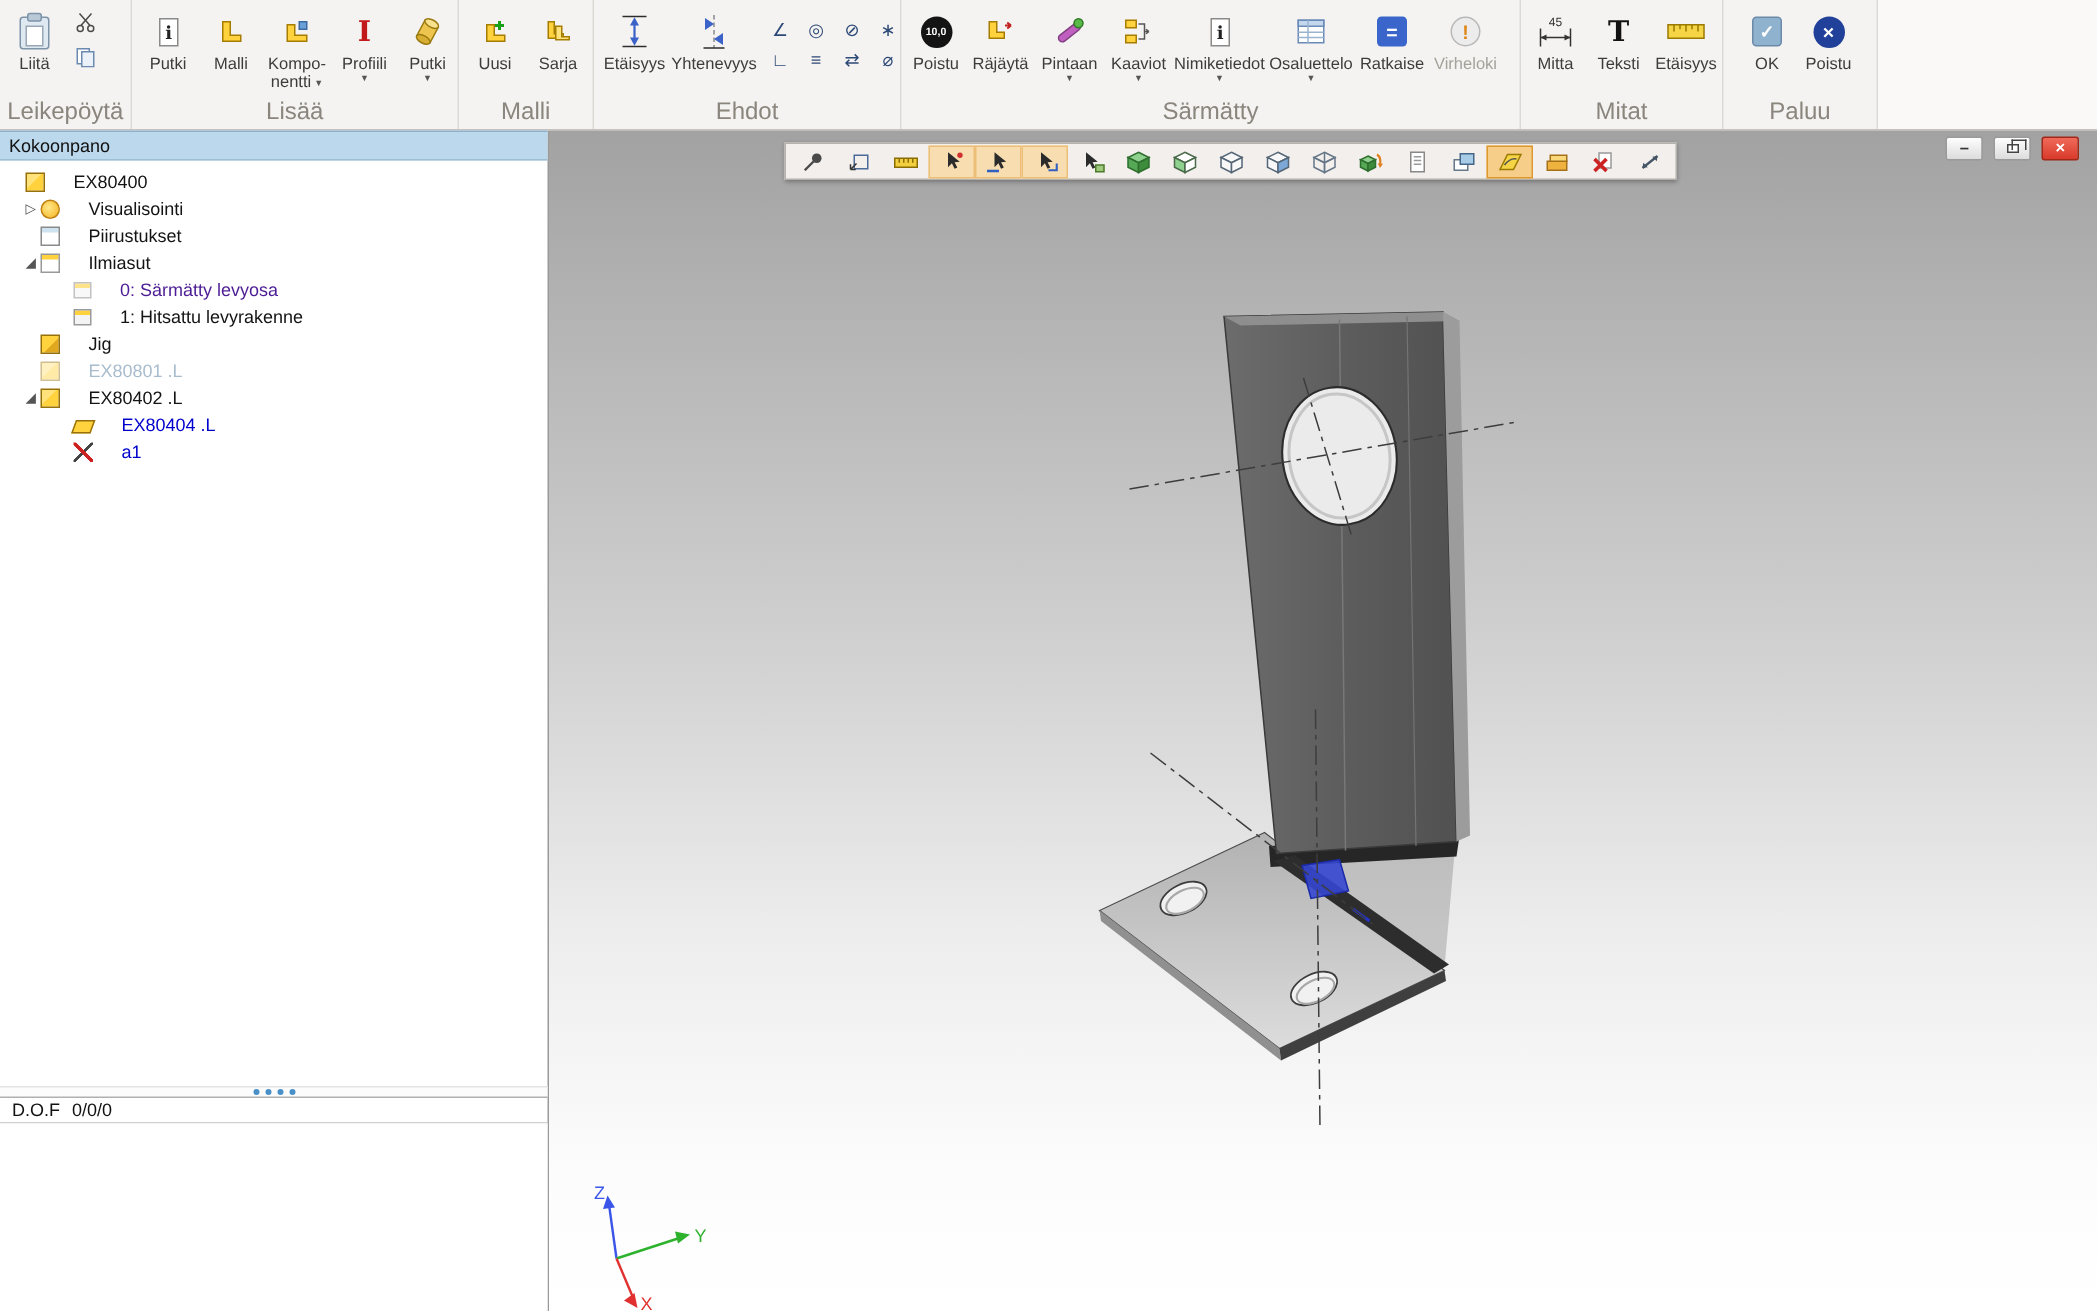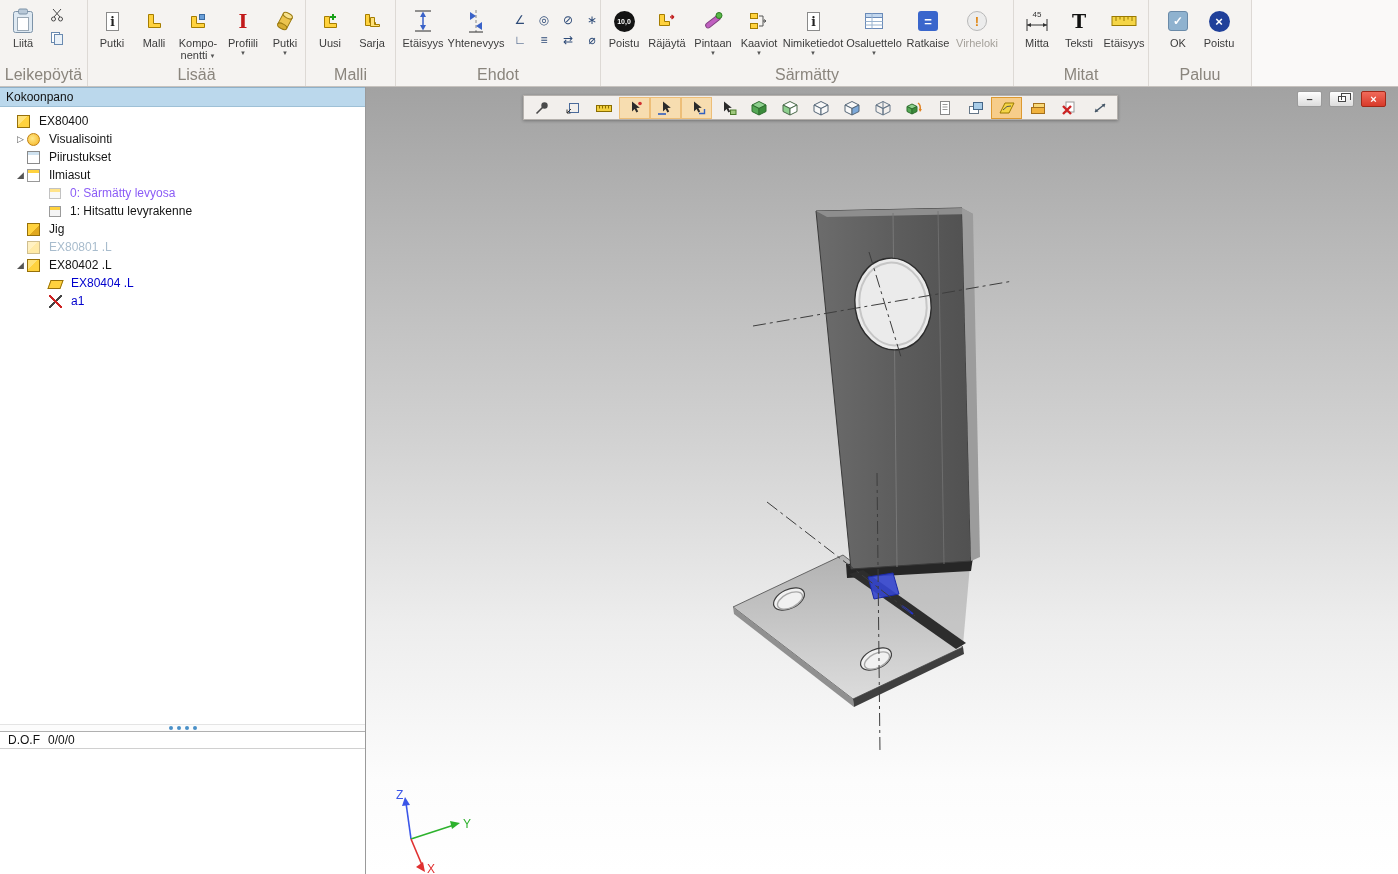--- a/index.html
+++ b/index.html
@@ -33,23 +33,23 @@
   
   .main{flex:1;display:flex;min-height:0}
 
   
   .sidebar{width:366px;flex:none;background:#fff;border-right:1px solid #9a9a9a;display:flex;flex-direction:column}
   .sb-header{height:20px;flex:none;background:#bbd8ec;border-top:1px solid #8fb0c8;border-bottom:1px solid #9ec0d6;font-size:12px;color:#111;padding-left:6px;display:flex;align-items:center}
   .tree{height:617px;flex:none;overflow:hidden;padding-top:5px;position:relative}
   .trow{height:18px;display:flex;align-items:center;font-size:12px;white-space:nowrap}
   .lv0{padding-left:4px}.lv1{padding-left:14px}.lv2{padding-left:36px}
   .exp{width:13px;flex:none;font-size:9px;color:#555;text-align:center;line-height:1}
-  .tl{margin-left:4px}
+  .tl{margin-left:14px}
   .t-norm .tl{color:#141414}
-  .t-dis .tl{color:#8b5cf6}
+  .t-dis .tl{color:#4c1d95}
   .t-ref .tl{color:#a8bccd}
   .t-link .tl{color:#0000cd}
   .ti{width:13px;height:13px;flex:none;margin-right:5px;display:inline-block}
   .ti-asm{background:linear-gradient(135deg,#ffe27a 0 45%,#ffd23e 45%);border:1px solid #96700a}
   .ti-vis{border-radius:50%;background:radial-gradient(circle at 40% 40%,#ffe88a,#f5b21e);border:1px solid #c08010}
   .ti-draw{background:#fff;border:1px solid #8a8a8a;box-shadow:inset 0 3px 0 #cfe2f0}
   .ti-conf{background:#fff;border:1px solid #999;box-shadow:inset 0 3px 0 #ffd23e}
   .ti-conf2{width:12px;height:11px;background:linear-gradient(#ffd23e 0 32%,#f4f4f4 32%);border:1px solid #9a9a9a}
   .ti-jig{background:linear-gradient(135deg,#ffd23e 55%,#e0a81e 55%);border:1px solid #96700a}
   .ti-sheet{width:13px;height:9px;margin-top:2px;background:#ffd23e;border:1px solid #96700a;transform:skewX(-20deg)}

